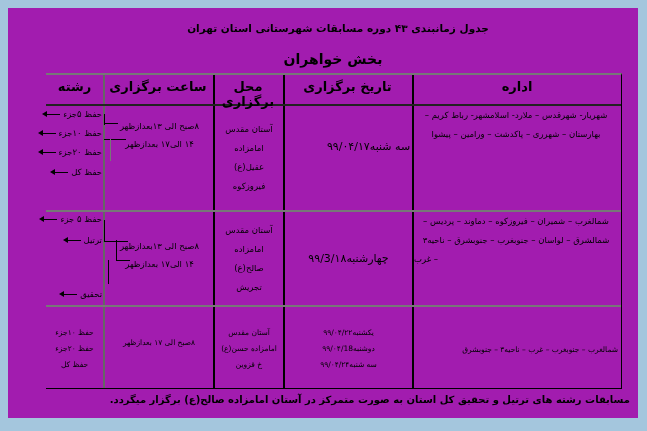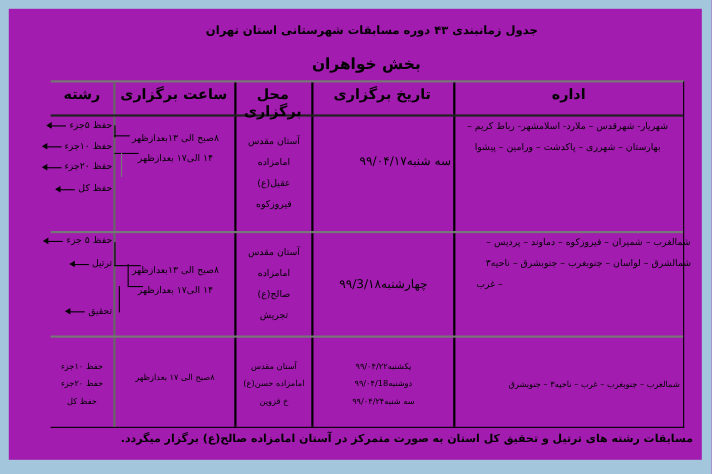--- a/index.html
+++ b/index.html
@@ -112,21 +112,21 @@
       </div>
     <div class="arrow-item" style="right:519px; top:72px;">
         <span>حفظ ۲۰جزء</span>
         <span class="arr"></span>
       </div>
     <div class="arrow-item" style="right:519px; top:92px;">
         <span>حفظ کل</span>
         <span class="arr"></span>
       </div>
 
-    <div class="cell offices stack" style="left:387px; width:208px; top:137px; height:93px;">
+    <div class="cell offices stack" style="left:368px; width:208px; top:137px; height:93px;">
       <span>شمالغرب – شمیران – فیروزکوه – دماوند – پردیس –</span>
       <span>شمالشرق – لواسان – جنوبغرب – جنوبشرق – ناحیه۳</span>
       <span style="align-self:flex-end;">– غرب</span>
     </div>
     <div class="cell date" style="left:239px; width:127px; top:137px; height:93px;">چهارشنبه۹۹/3/۱۸</div>
     <div class="cell stack" style="left:169px; width:68px; top:137px; height:93px; font-size:8.5px;">
       <span>آستان مقدس</span>
       <span>امامزاده</span>
       <span>صالح(ع)</span>
       <span>تجریش</span>
@@ -142,21 +142,21 @@
     <div class="connector" style="left:70px; top:165px; width:1px; height:20px;"></div>
     <div class="connector" style="left:62px; top:185px; width:1px; height:24px;"></div>
     <div class="arrow-item" style="right:519px; top:139px;">
         <span>حفظ ۵ جزء</span>
         <span class="arr"></span>
       </div>
     <div class="arrow-item" style="right:519px; top:160px;">
         <span>ترتیل</span>
         <span class="arr"></span>
       </div>
-    <div class="arrow-item" style="right:519px; top:203px;">
+    <div class="arrow-item" style="right:519px; top:214px;">
         <span>تحقیق</span>
         <span class="arr"></span>
       </div>
 
     <div class="cell offices" style="left:368px; width:208px; top:232px; height:84px; font-size:7.5px;">شمالغرب – جنوبغرب – غرب – ناحیه۳ – جنوبشرق</div>
     <div class="cell stack small tight" style="left:239px; width:127px; top:232px; height:84px; align-items:center;">
       <span>یکشنبه۹۹/۰۴/۲۲</span>
       <span>دوشنبه۹۹/۰۴/18</span>
       <span>سه شنبه۹۹/۰۴/۲۴</span>
     </div>

